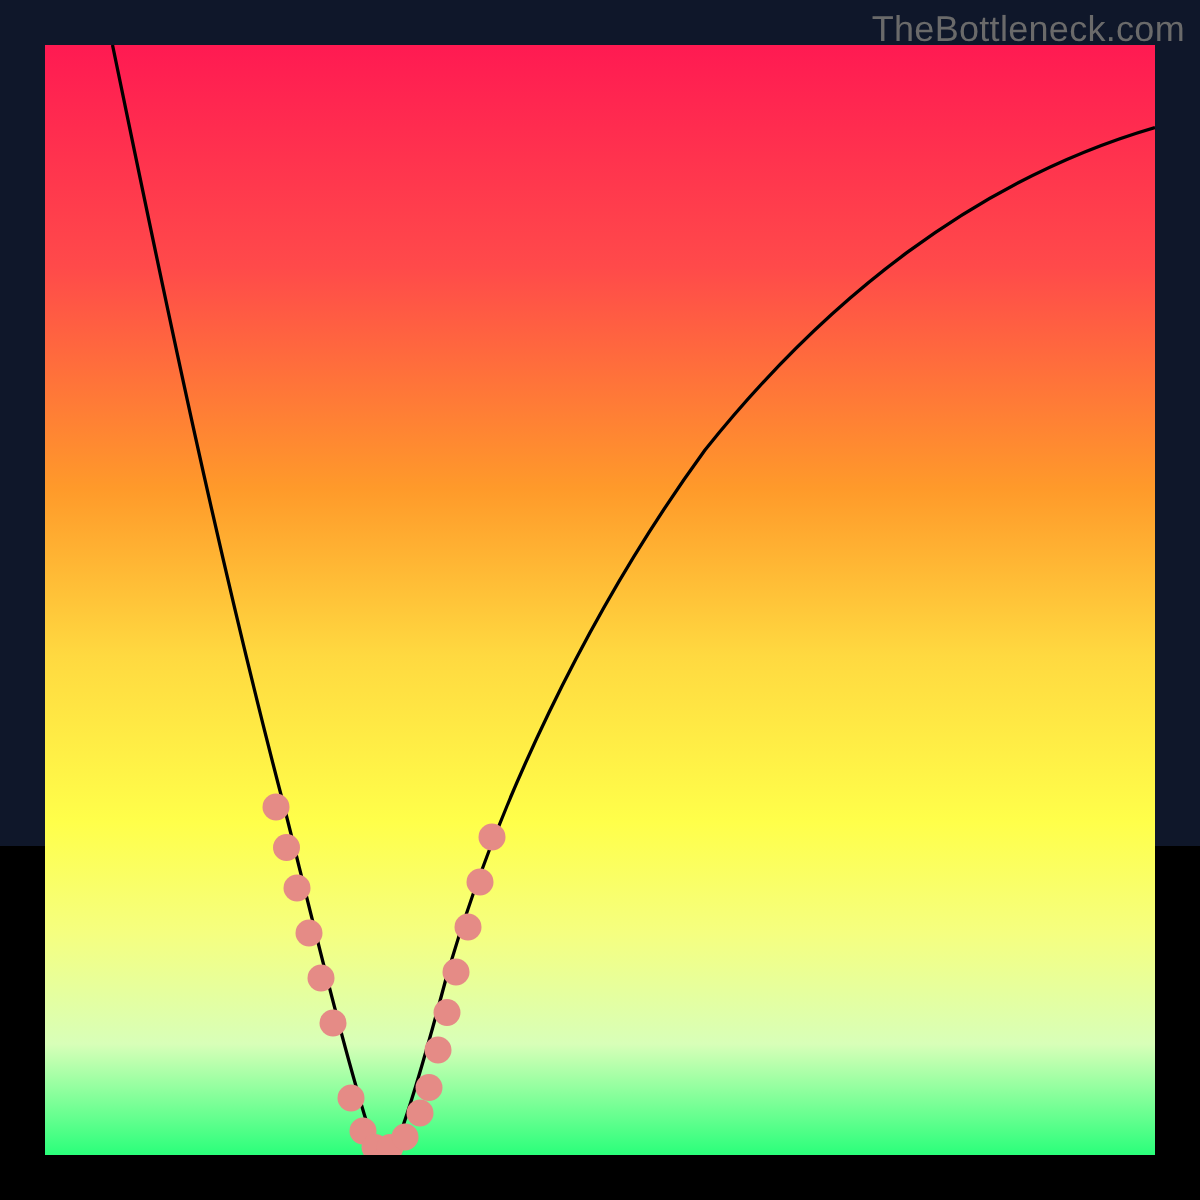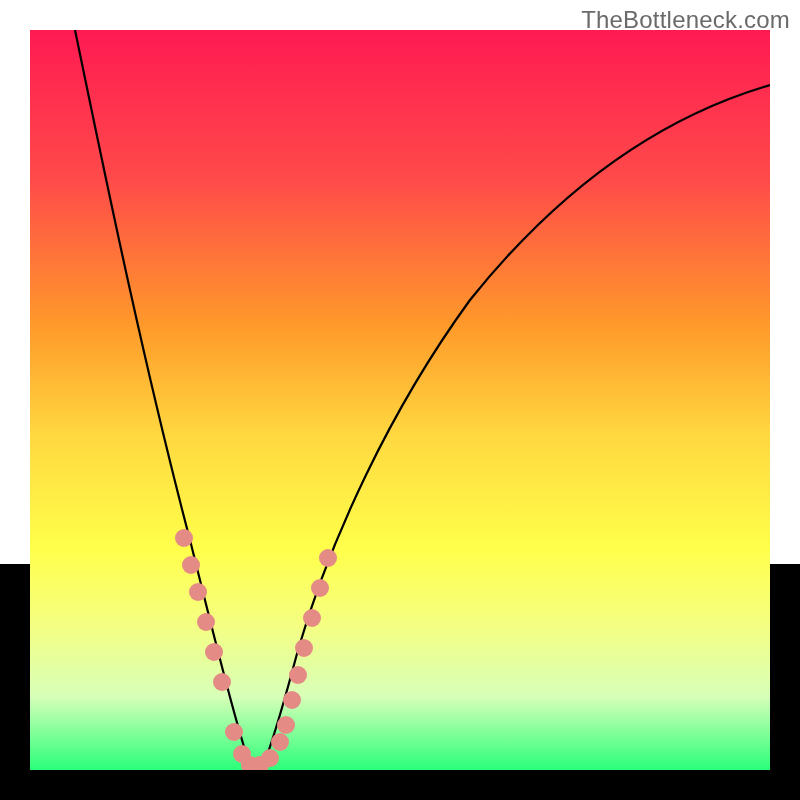--- a/index.html
+++ b/index.html
@@ -9,21 +9,21 @@
     height: 800px;
     background: #000;
     overflow: hidden;
   }
   .frame {
     position: absolute;
     left: 0;
     top: 0;
     width: 800px;
     height: 564px;
-    background: #ffffff;
+    background: #0f172a;
   }
   .plot-area {
     position: absolute;
     left: 30px;
     top: 30px;
     width: 740px;
     height: 740px;
     background: linear-gradient(
       to bottom,
       #ff1a52 0%,

